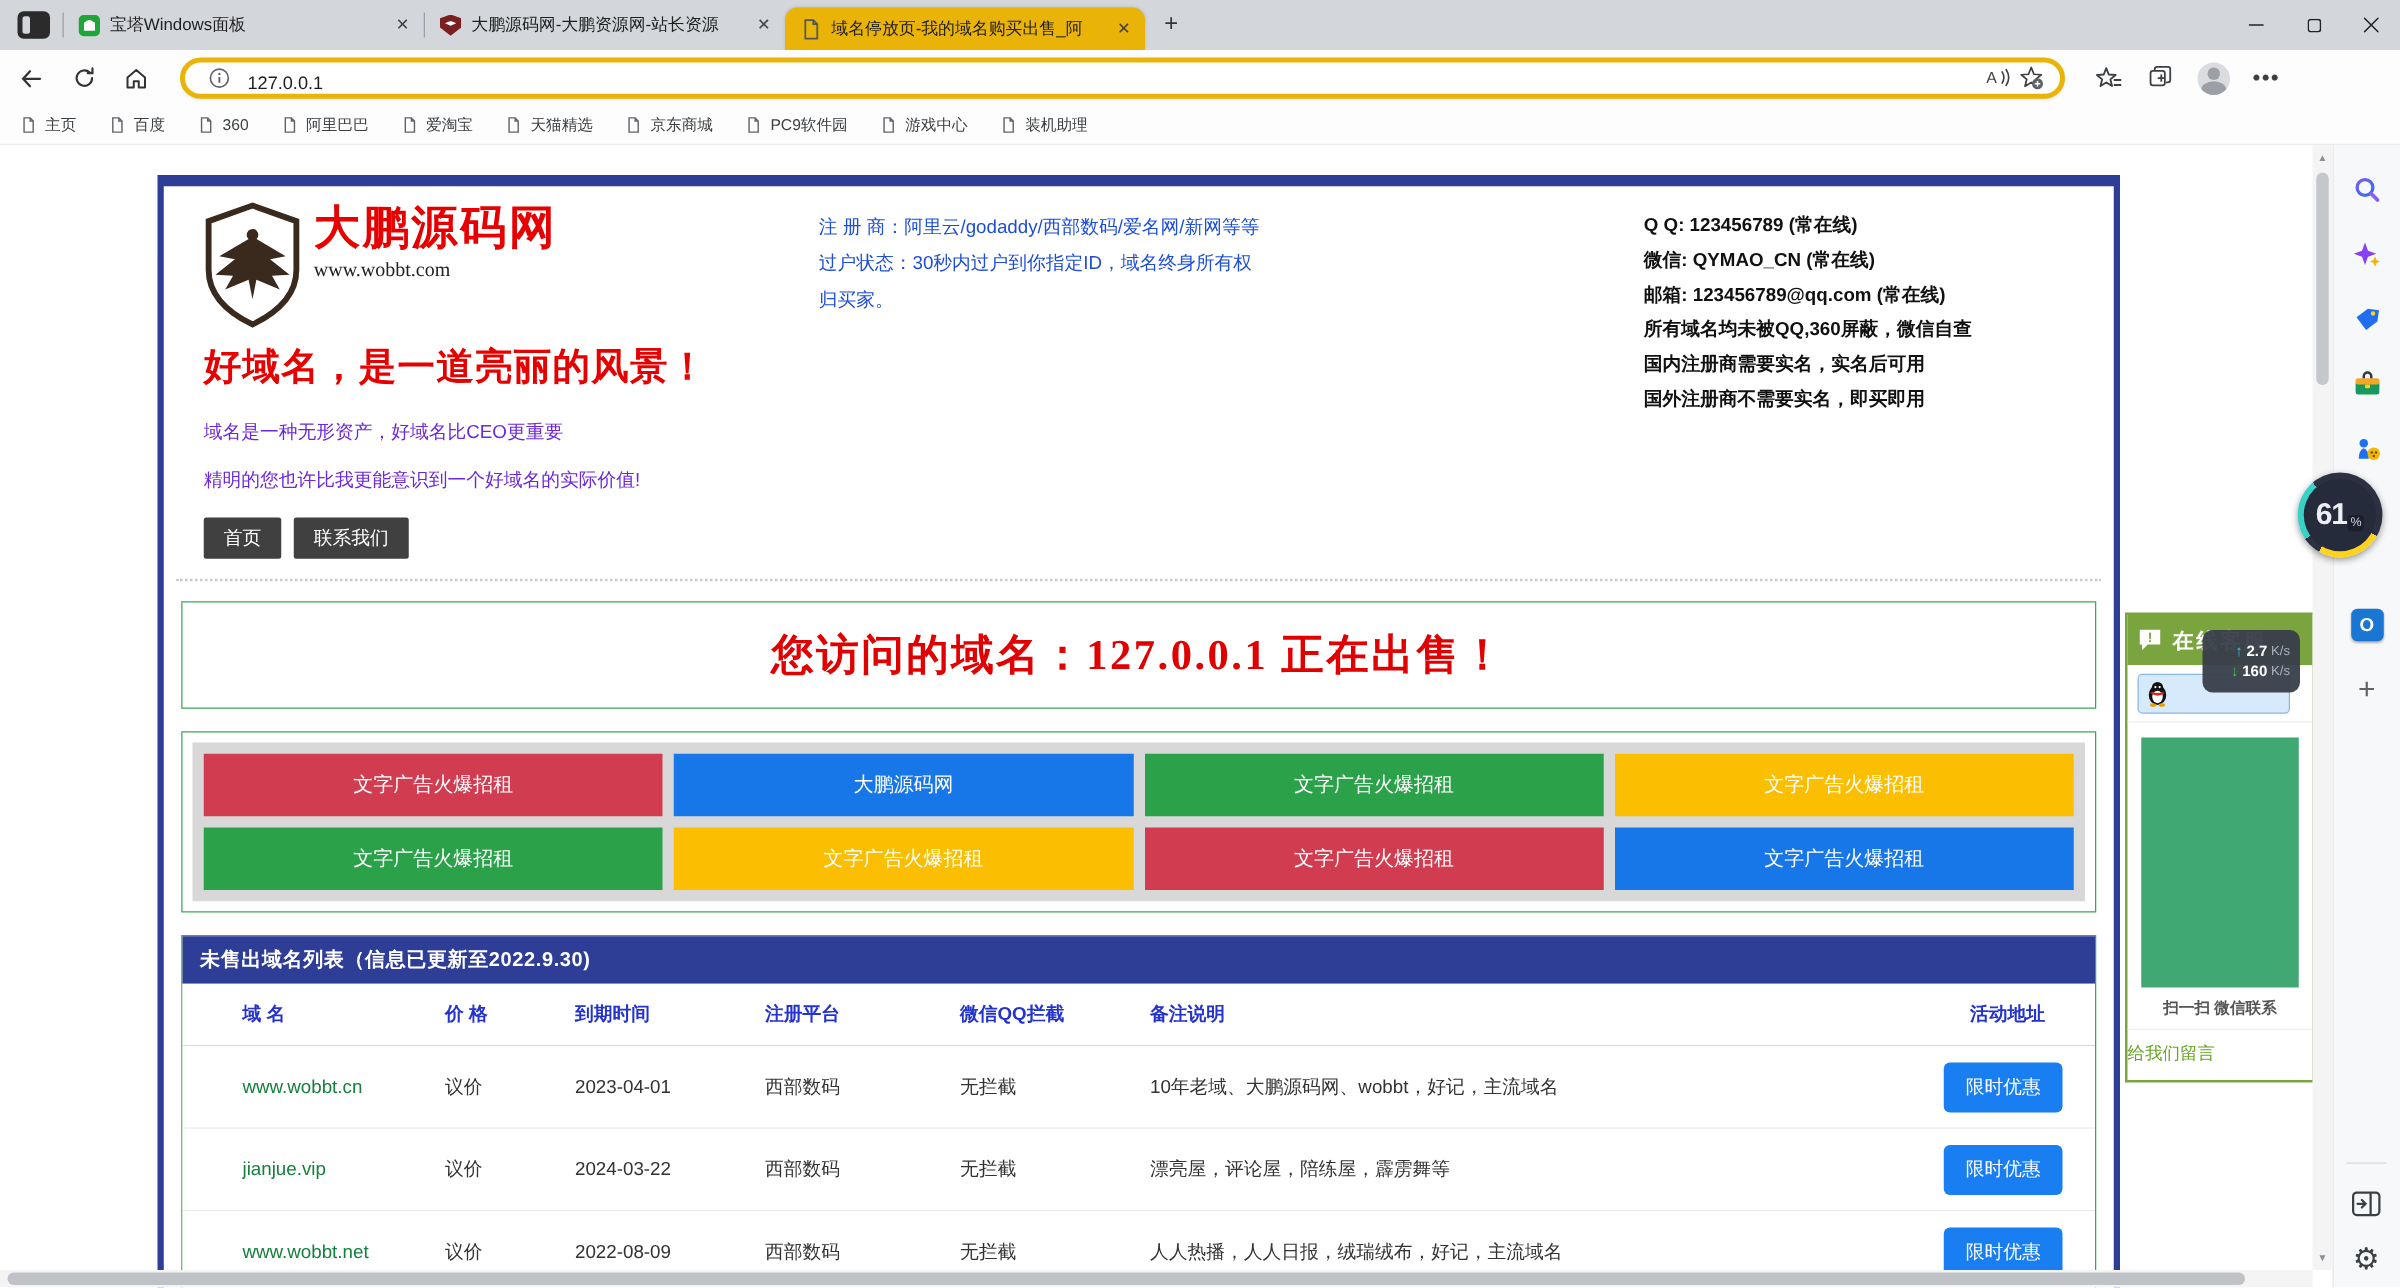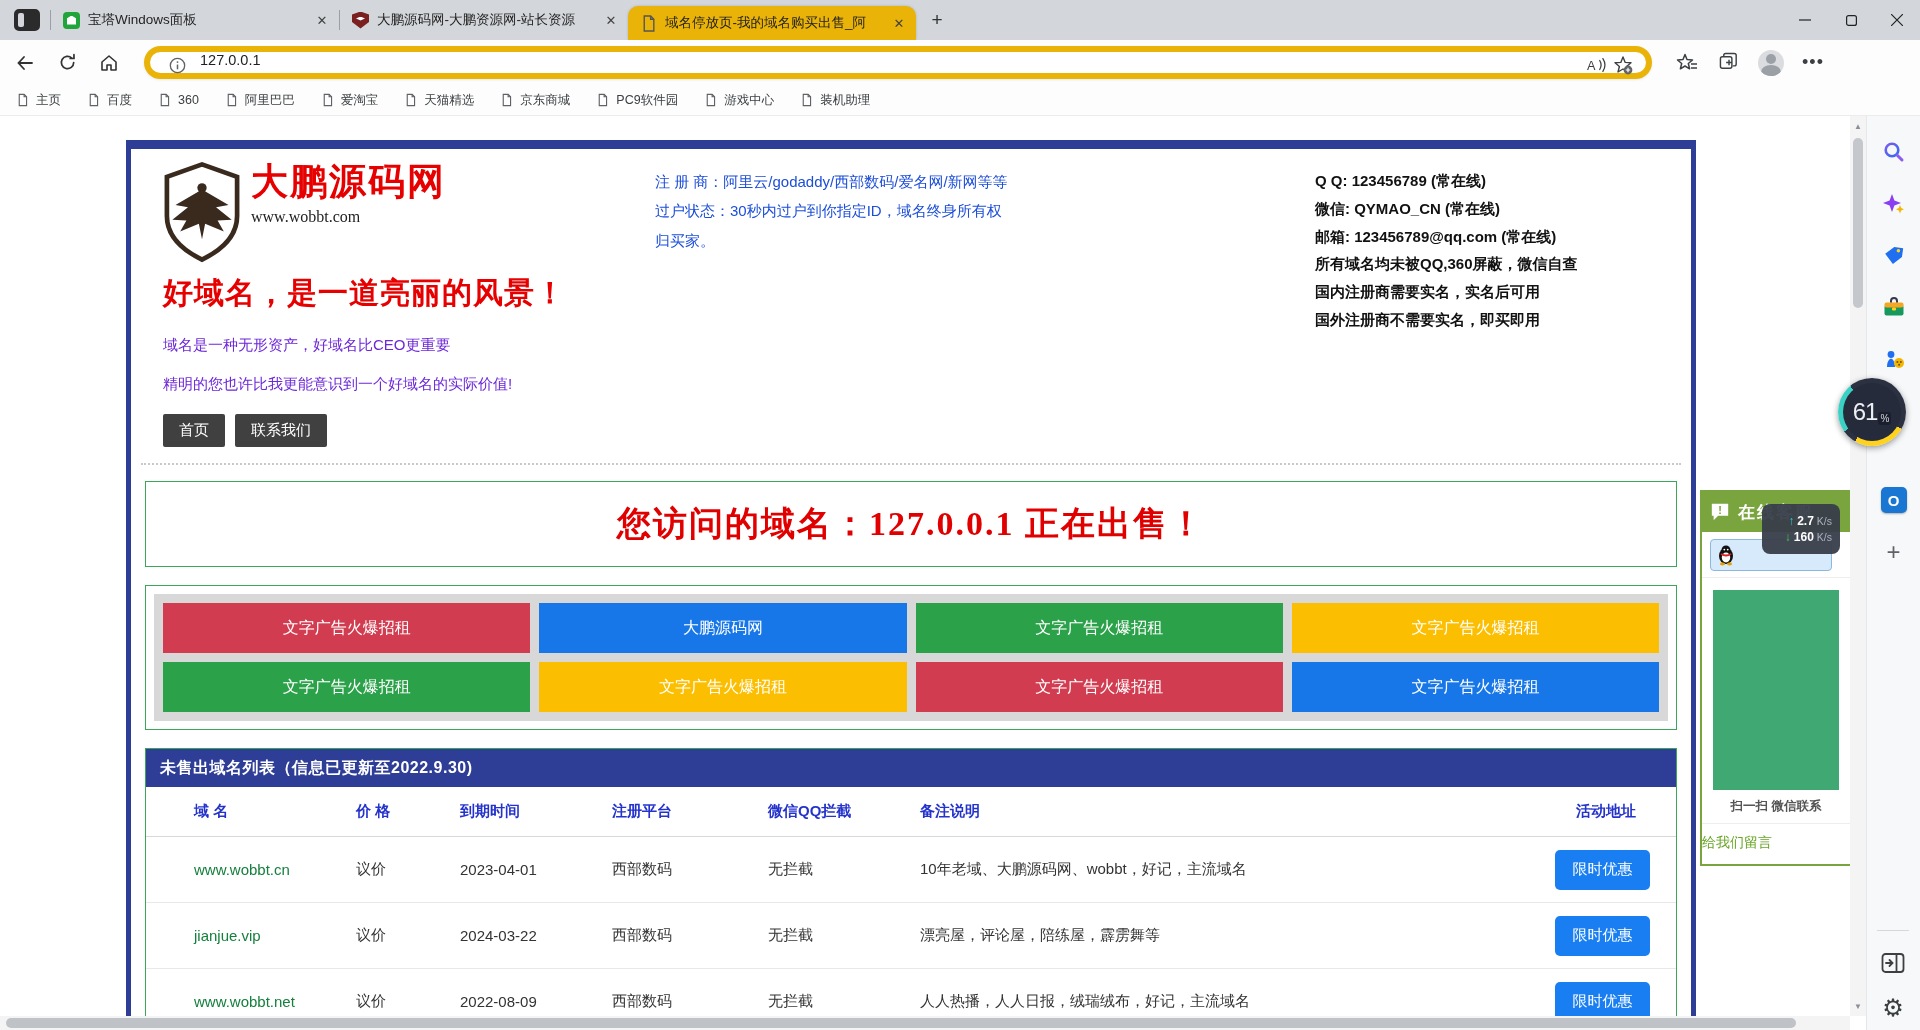--- a/index.html
+++ b/index.html
@@ -20,21 +20,21 @@
   .fav-baota::after{content:"";position:absolute;inset:4px;background:#fff;clip-path:polygon(50% 0,100% 30%,100% 100%,0 100%,0 30%)}
   .fav-eagle{background:#7a2020;clip-path:polygon(50% 0,100% 18%,100% 62%,50% 100%,0 62%,0 18%);position:relative}
   .fav-eagle::after{content:"";position:absolute;left:4px;top:5px;right:4px;height:4px;background:#fff;clip-path:polygon(0 50%,50% 0,100% 50%,50% 100%)}
   .newtab{width:30px;height:30px;margin-left:6px;display:flex;align-items:center;justify-content:center;font-size:19px;color:#333;border-radius:6px}
   .wincontrols{margin-left:auto;display:flex;height:40px}
   .winbtn{width:46px;height:40px;display:flex;align-items:center;justify-content:center;color:#222}
 
   
   .toolbar{position:absolute;left:0;top:40px;width:1920px;height:45px;background:#fdfdfd;display:flex;align-items:center}
   .navbtn{width:34px;height:34px;margin-left:8px;display:flex;align-items:center;justify-content:center;border-radius:6px;color:#333}
-  .addr{height:33px;flex:0 0 1508px;margin-left:18px;background:#fff;border:6px solid #eab308;box-shadow:0 1px 3px rgba(0,0,0,.08);border-radius:17px;display:flex;align-items:flex-start;padding:0 10px 0 14px}
+  .addr{height:33px;flex:0 0 1508px;margin-left:18px;background:#fff;border:4px solid #eab308;box-shadow:0 1px 3px rgba(0,0,0,.08);border-radius:17px;display:flex;align-items:flex-end;padding:12px 10px 0 14px}
   .addr-url{flex:1;font-size:14.5px;color:#1c1e21;margin-left:10px}
   .addr-ico{width:26px;height:26px;display:flex;align-items:center;justify-content:center;color:#4a4d51}
   .tool-icons{display:flex;align-items:center;gap:16px;margin-left:22px}
   .tico{width:26px;height:26px;display:flex;align-items:center;justify-content:center;color:#3c4043}
   .avatar{width:26px;height:26px;border-radius:50%;background:#dadce0;position:relative;overflow:hidden}
   .avatar::before{content:"";position:absolute;left:8px;top:4px;width:10px;height:10px;border-radius:50%;background:#9aa0a6}
   .avatar::after{content:"";position:absolute;left:3px;top:15px;width:20px;height:14px;border-radius:50%;background:#9aa0a6}
   .dots{font-size:18px;letter-spacing:1px;color:#3c4043}
 
   
@@ -108,21 +108,21 @@
   .rico{width:27px;height:27px;display:flex;align-items:center;justify-content:center}
   .rail-bottom{position:absolute;left:1866px;top:930px;width:54px;display:flex;flex-direction:column;align-items:center;gap:18px;z-index:7}
   .rail-div{width:32px;height:1px;background:#d6d8da}
   .plus-ico{font-size:24px;color:#5f6368;font-weight:300}
   .gear{font-size:24px;color:#3c4043;line-height:1}
   .outlook{width:26px;height:26px;background:#1976d2;border-radius:5px;color:#fff;font-weight:bold;font-size:15px;display:flex;align-items:center;justify-content:center;box-shadow:0 1px 2px rgba(0,0,0,.3)}
 
   
   .prog{position:absolute;left:1838px;top:378px;width:68px;height:68px;border-radius:50%;z-index:20;background:conic-gradient(#2c3142 0 120deg,#ffd21e 120deg 210deg,#2c3142 210deg 235deg,#3ad0c4 235deg 320deg,#2c3142 320deg 360deg);box-shadow:0 2px 6px rgba(0,0,0,.4)}
   .prog-in{position:absolute;inset:5px;border-radius:50%;background:#262b3c;display:flex;align-items:center;justify-content:center;color:#eceef4}
-  .prog-num{font-size:24px;font-weight:normal;letter-spacing:-1px}
+  .prog-num{font-size:24px;font-weight:bold;letter-spacing:-1px}
   .prog-pct{font-size:10px;background:#1b1f2d;border-radius:3px;padding:1px 2px;margin:12px 0 0 1px;color:#cfd3dd}
 
   svg{display:block}
 </style>
 </head>
 <body>
 
 <div class="tabbar">
   <div class="tab-actions"></div>
   <div class="vsep"></div>

